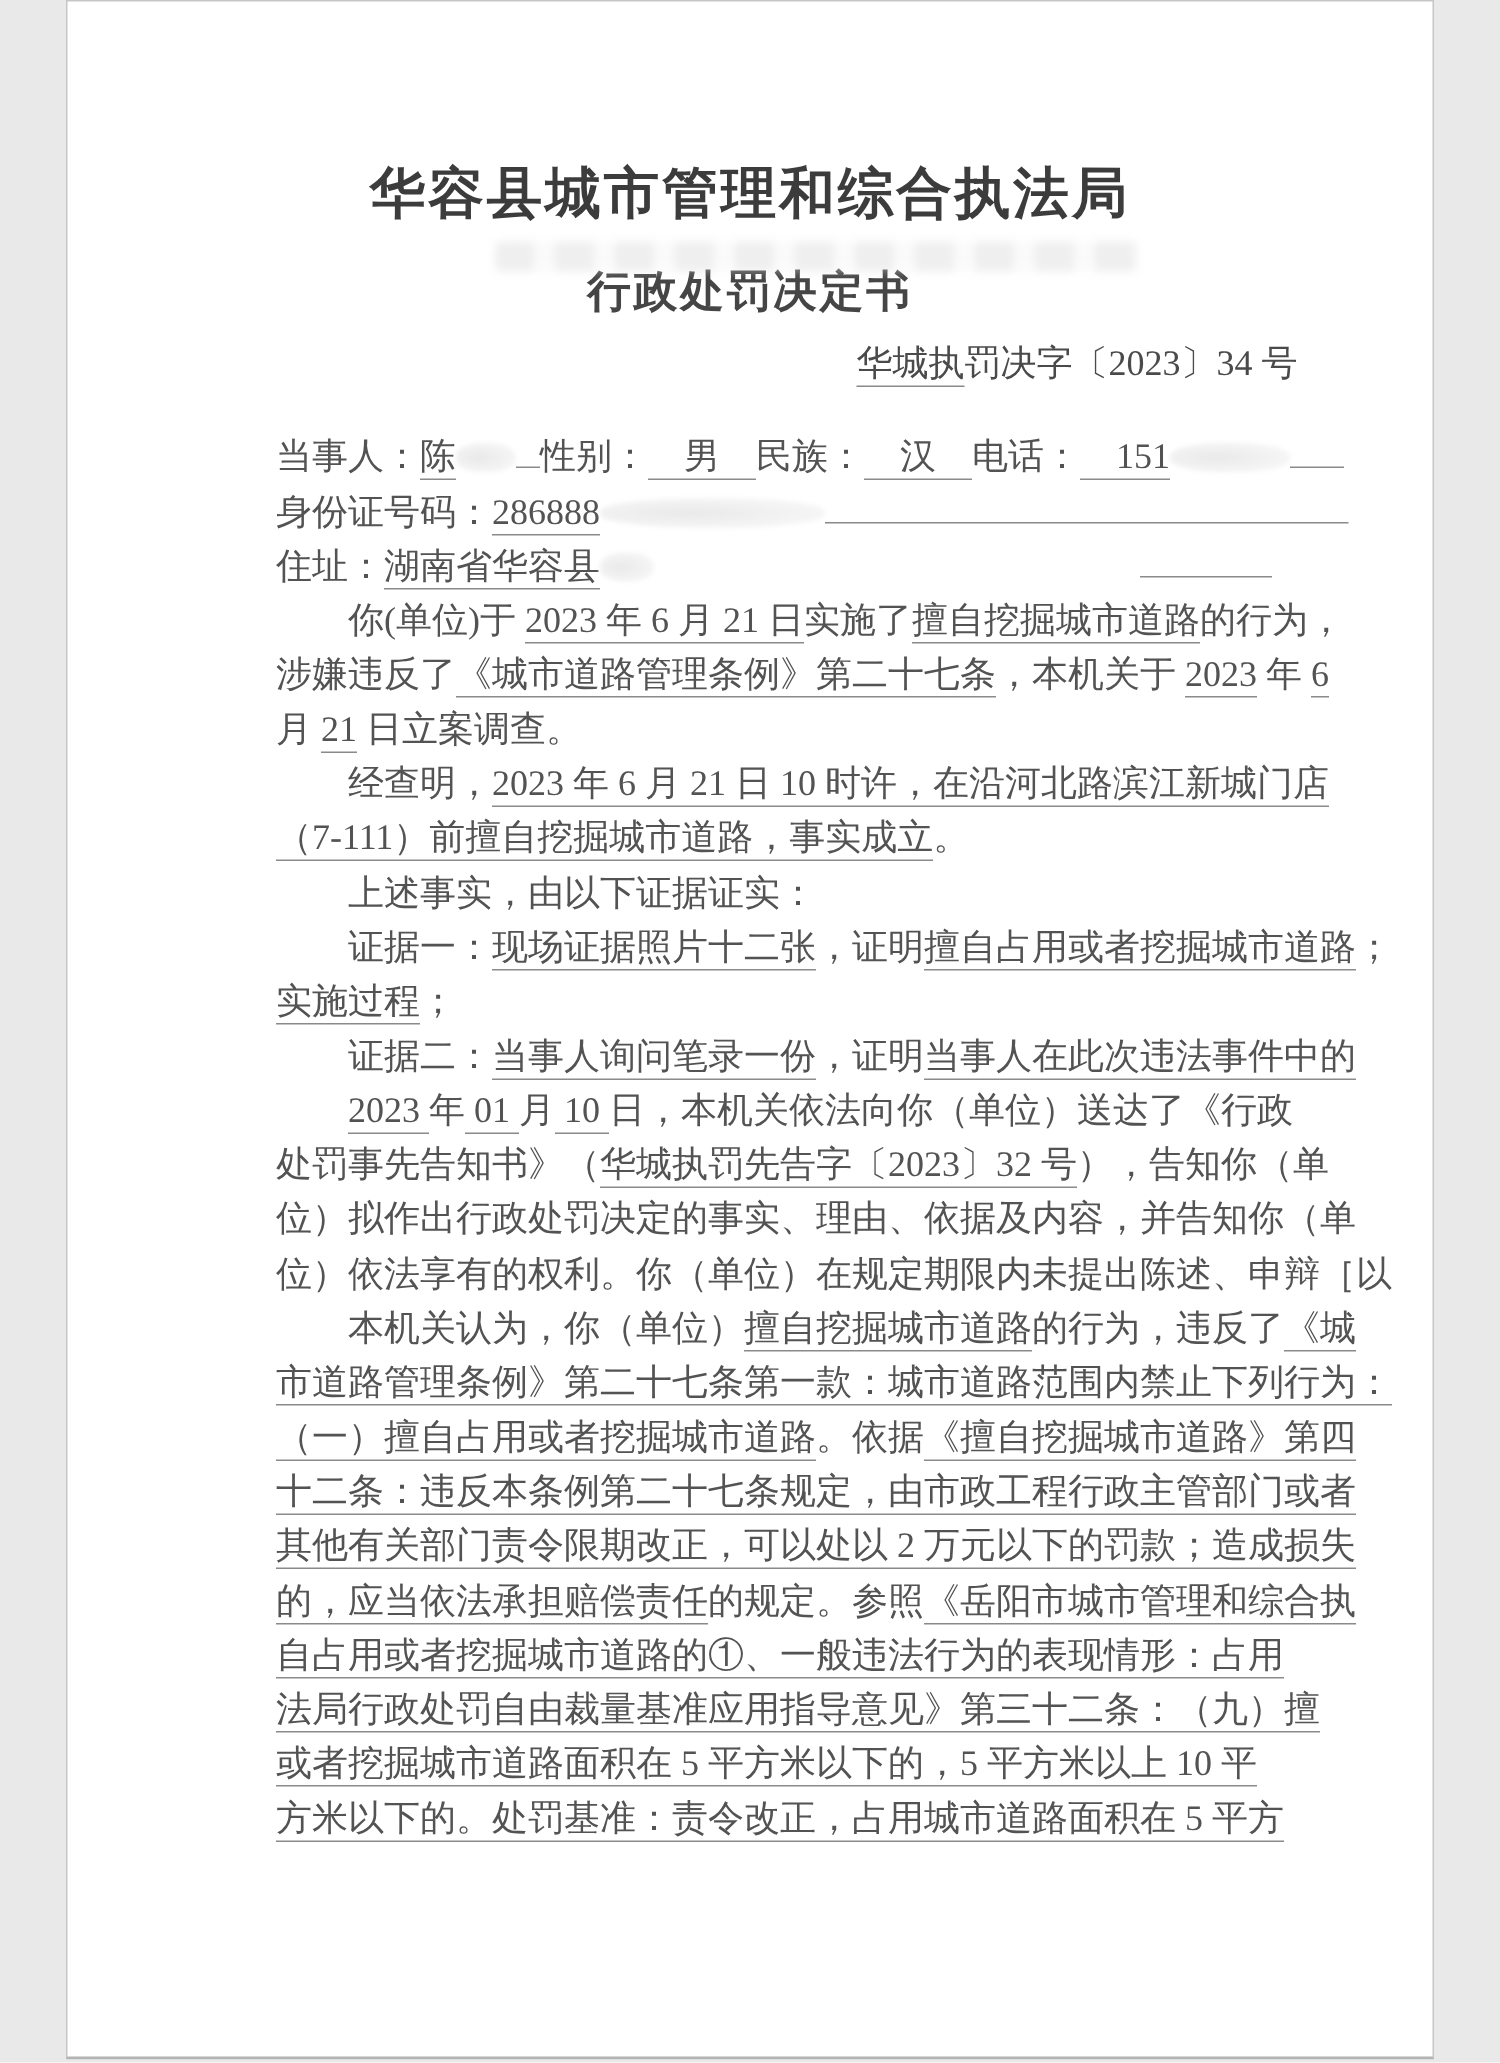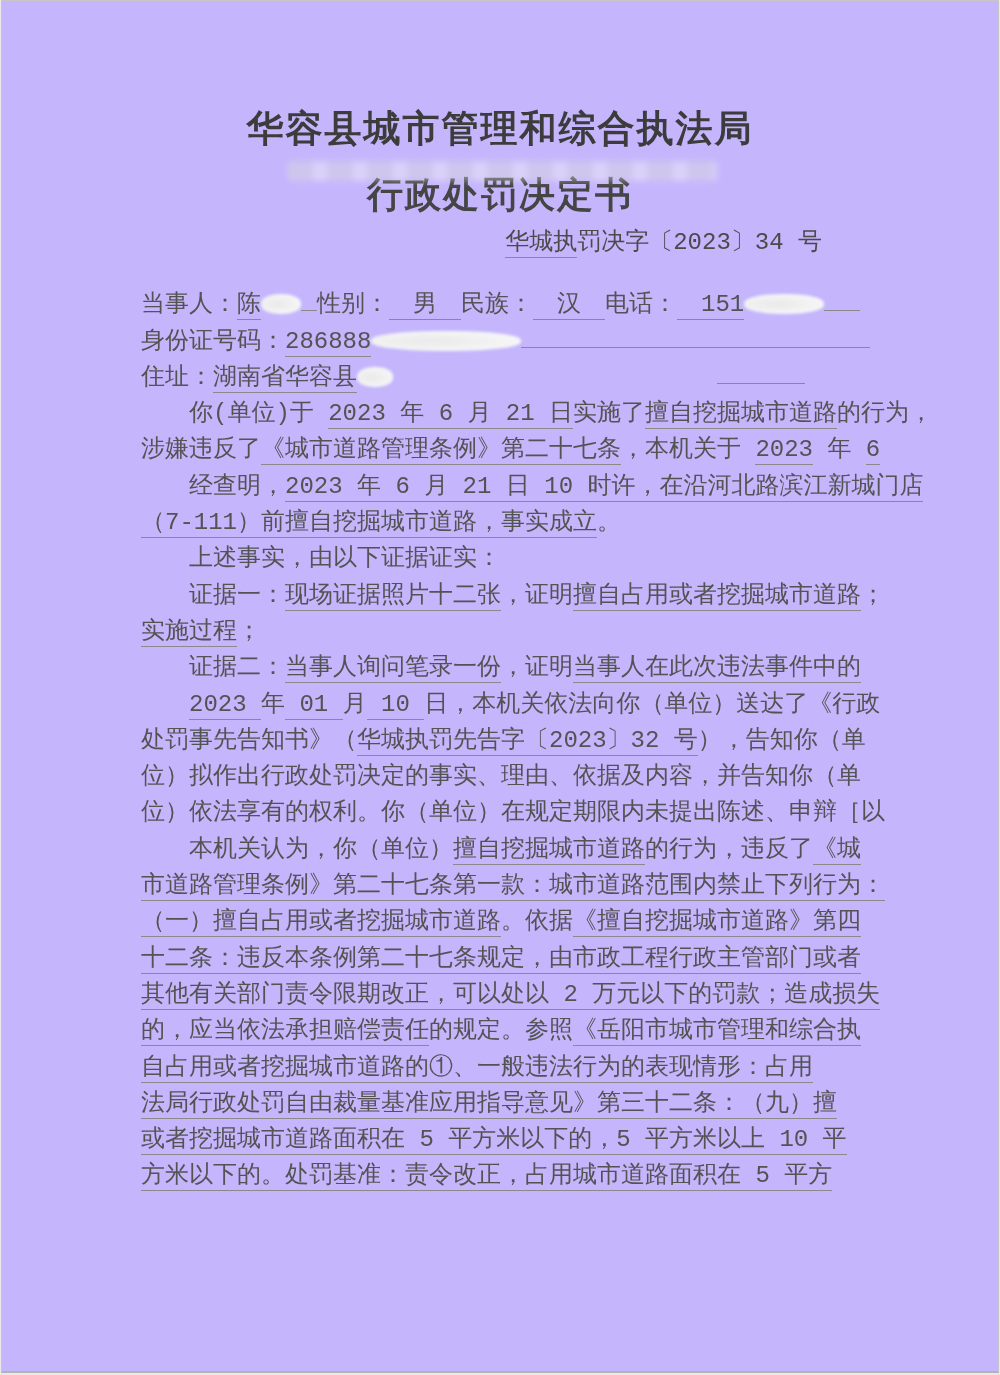--- a/index.html
+++ b/index.html
@@ -1,45 +1,45 @@
 <!DOCTYPE html>
 <html><head>
 <meta charset="utf-8">
 <style>
   html, body { margin: 0; padding: 0; background: #e9e9e9; }
   .page {
     position: relative;
-    width: 998px;
+    width: 912px;
     height: 1373px;
     margin: 0 auto;
-    background: #c4b5fd;
+    background: #ffffff;
     border: 1px solid #c6c6c6;
     border-bottom: 2px solid #b3b3b3;
     box-sizing: border-box;
     overflow: hidden;
     font-family: "Liberation Serif", "DejaVu Serif", serif;
     color: #4d4d4d;
   }
   .titles { padding-top: 106px; text-align: center; }
   .doc-title {
     font-family: "Liberation Sans", "DejaVu Sans", sans-serif;
     font-size: 37px; font-weight: 700; color: #3c3c3c;
     letter-spacing: 2px; line-height: 44px; margin: 0 0 22px 0;
   }
   .doc-subtitle {
     font-family: "Liberation Sans", "DejaVu Sans", sans-serif;
-    font-size: 36px; font-weight: 700; color: #454545;
+    font-size: 29px; font-weight: 700; color: #454545;
     letter-spacing: 2px; line-height: 44px; margin: 0;
   }
   .ghost {
     position: absolute; left: 285px; top: 160px; width: 430px; height: 20px;
     background: repeating-linear-gradient(90deg, #dcdcdc 0 26px, #f5f5f5 26px 40px);
     filter: blur(3px); opacity: 0.45; border-radius: 4px;
   }
-  .doc-body { margin: 0 0 0 139px; width: 722px; font-family: Liberation Mono, monospace; }
+  .doc-body { margin: 0 0 0 139px; width: 722px; }
   .line {
     height: 36.3px; line-height: 36.3px;
     font-size: 24px; white-space: nowrap; color: #535353;
   }
   .line.docno {
     text-align: right; padding-right: 2px; width: 681px;
     margin-top: 8px; margin-bottom: 26px; color: #4a4a4a;
   }
   .line.indent { padding-left: 48px; }
   .seg { display: inline; }
@@ -67,20 +67,21 @@
     <div class="doc-title">华容县城市管理和综合执法局</div>
     <div class="doc-subtitle">行政处罚决定书</div>
   </div>
   <div class="doc-body">
       <div class="line docno"><span class="seg u">华城执</span><span class="seg">罚决字〔2023〕34 号</span></div>
       <div class="line"><span class="seg">当事人：</span><span class="seg u">陈</span><span class="blob" style="width: 40px;"></span><span class="uline" style="width: 16px;"></span><span class="seg">性别：</span><span class="seg u">　男　</span><span class="seg">民族：</span><span class="seg u">　汉　</span><span class="seg">电话：</span><span class="seg u">　151</span><span class="blob" style="width: 80px;"></span><span class="uline" style="width: 36px;"></span></div>
       <div class="line"><span class="seg">身份证号码：</span><span class="seg u">286888</span><span class="blob" style="width: 150px;"></span><span class="uline" style="width: 349px;"></span></div>
       <div class="line"><span class="seg">住址：</span><span class="seg u">湖南省华容县</span><span class="blob" style="width: 36px;"></span><span class="sp" style="width: 324px;"></span><span class="uline" style="width: 88px;"></span></div>
       <div class="line indent"><span class="seg">你(单位)于 </span><span class="seg u">2023 年 6 月 21 日</span><span class="seg">实施了</span><span class="seg u">擅自挖掘城市道路</span><span class="seg">的行为，</span></div>
       <div class="line"><span class="seg">涉嫌违反了</span><span class="seg u">《城市道路管理条例》第二十七条</span><span class="seg">，本机关于 </span><span class="seg u">2023</span><span class="seg"> 年 </span><span class="seg u">6</span></div>
+      <div class="line"><span class="seg">月 </span><span class="seg u">21</span><span class="seg"> 日立案调查。</span></div>
       <div class="line indent"><span class="seg">经查明，</span><span class="seg u">2023 年 6 月 21 日 10 时许，在沿河北路滨江新城门店</span></div>
       <div class="line"><span class="seg u">（7-111）前擅自挖掘城市道路，事实成立</span><span class="seg">。</span></div>
       <div class="line indent"><span class="seg">上述事实，由以下证据证实：</span></div>
       <div class="line indent"><span class="seg">证据一：</span><span class="seg u">现场证据照片十二张</span><span class="seg">，证明</span><span class="seg u">擅自占用或者挖掘城市道路</span><span class="seg">；</span></div>
       <div class="line"><span class="seg u">实施过程</span><span class="seg">；</span></div>
       <div class="line indent"><span class="seg">证据二：</span><span class="seg u">当事人询问笔录一份</span><span class="seg">，证明</span><span class="seg u">当事人在此次违法事件中的</span></div>
       <div class="line indent"><span class="seg u"> 2023 </span><span class="seg">年</span><span class="seg u"> 01 </span><span class="seg">月</span><span class="seg u"> 10 </span><span class="seg">日，本机关依法向你（单位）送达了《行政</span></div>
       <div class="line"><span class="seg">处罚事先告知书》（</span><span class="seg u">华城执罚先告字〔2023〕32 号</span><span class="seg">），告知你（单</span></div>
       <div class="line"><span class="seg">位）拟作出行政处罚决定的事实、理由、依据及内容，并告知你（单</span></div>
       <div class="line"><span class="seg">位）依法享有的权利。你（单位）在规定期限内未提出陈述、申辩［以</span></div>

